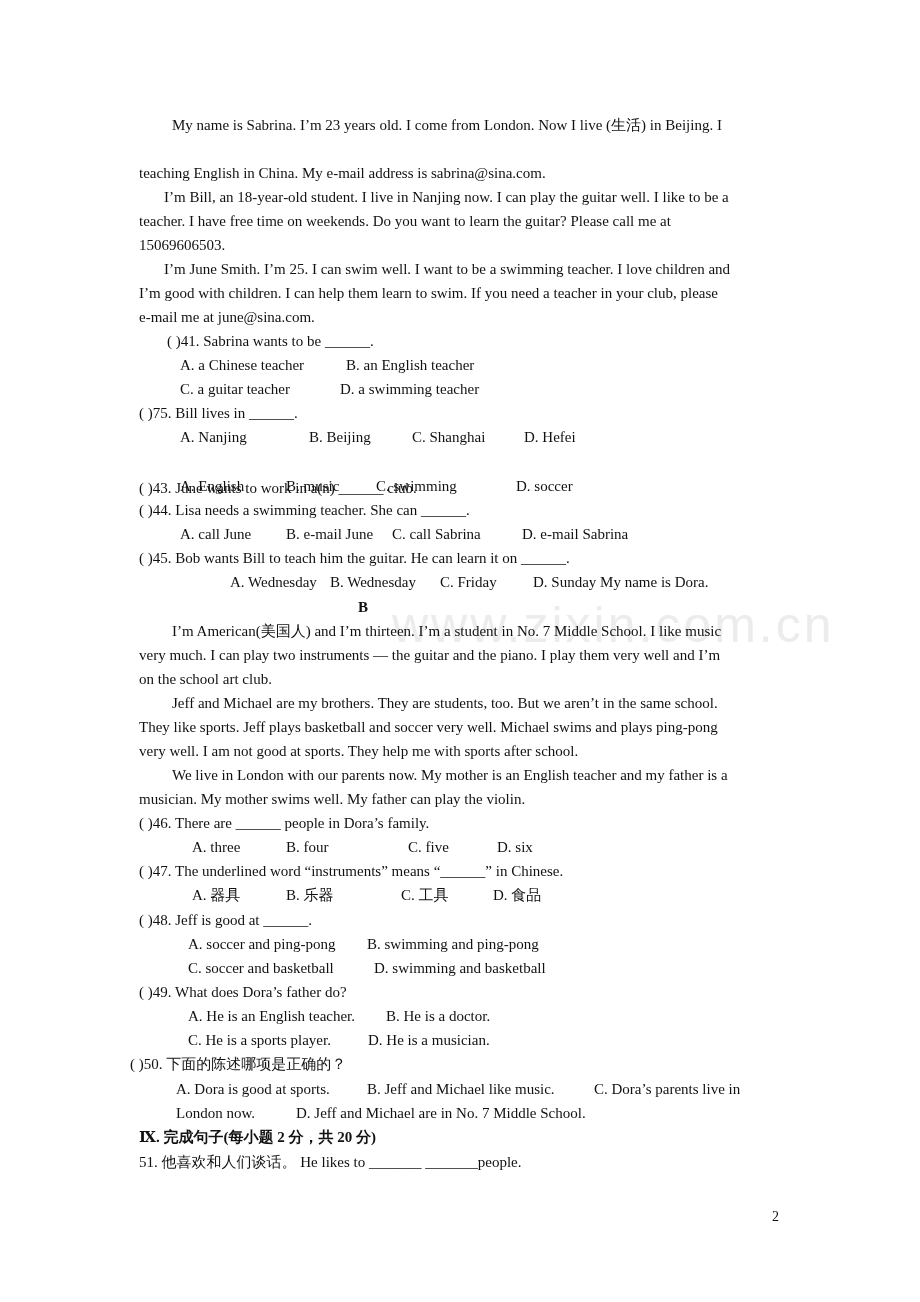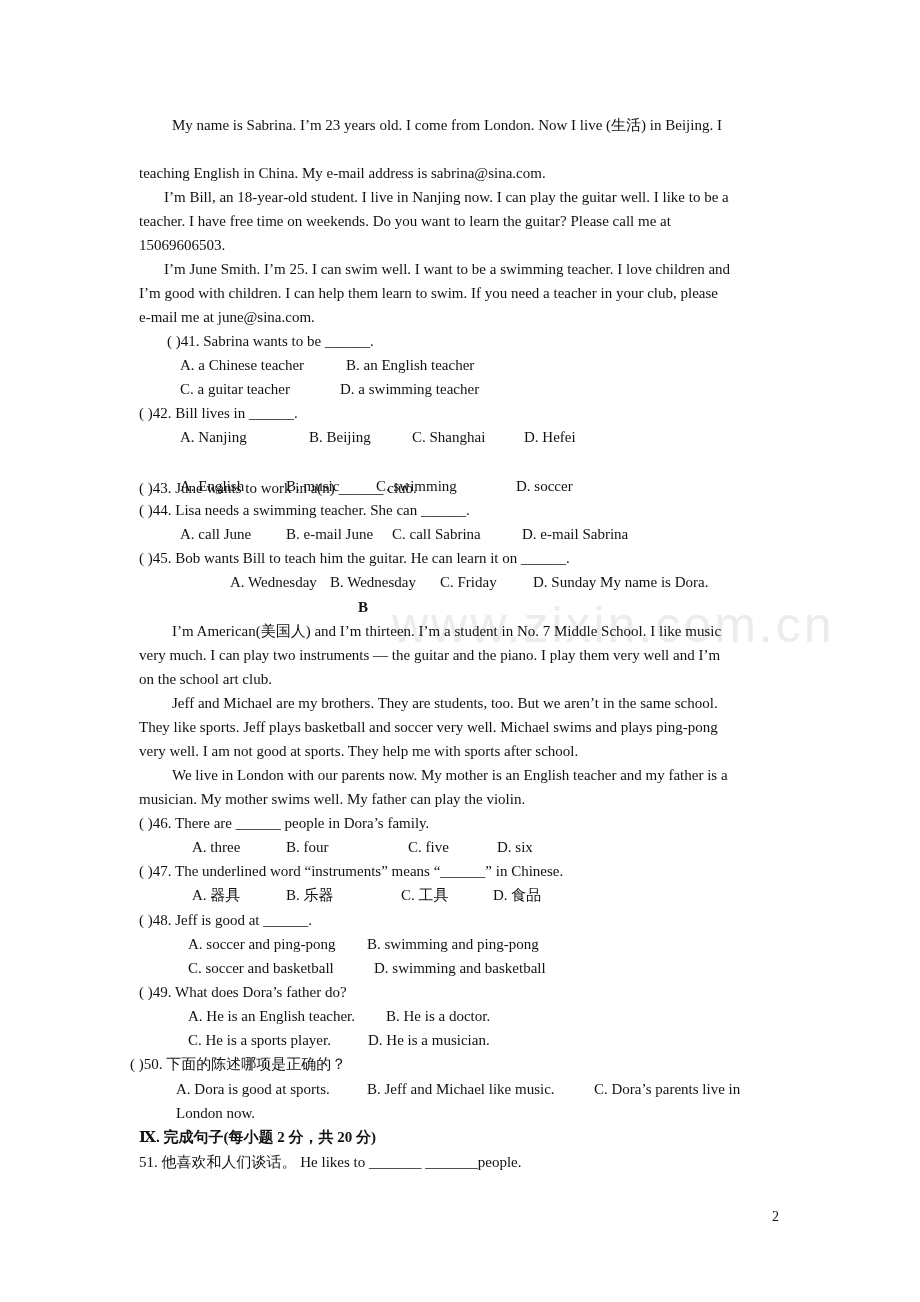--- a/index.html
+++ b/index.html
@@ -66,21 +66,21 @@
   <div class="line" style="left:164px; top:259px;">I’m June Smith. I’m 25. I can swim well. I want to be a swimming teacher. I love children and</div>
   <div class="line" style="left:139px; top:283px;">I’m good with children. I can help them learn to swim. If you need a teacher in your club, please</div>
   <div class="line" style="left:139px; top:307px;"><span>e‐mail me at </span><span class="it">june@sina.com</span><span>.</span></div>
 
   <div class="line" style="left:139px; top:331px;margin-left:28px;">( )41. Sabrina wants to be ______.</div>
   <div class="opt" style="left:180px; top:355px;">A. a Chinese teacher</div>
   <div class="opt" style="left:346px; top:355px;">B. an English teacher</div>
   <div class="opt" style="left:180px; top:379px;">C. a guitar teacher</div>
   <div class="opt" style="left:340px; top:379px;">D. a swimming teacher</div>
 
-  <div class="line" style="left:139px; top:403px;">( )42. Bill lives in ______.</div>
+  <div class="line" style="left:139px; top:403px;">( )75. Bill lives in ______.</div>
   <div class="opt" style="left:180px; top:427px;">A. Nanjing</div>
   <div class="opt" style="left:309px; top:427px;">B. Beijing</div>
   <div class="opt" style="left:412px; top:427px;">C. Shanghai</div>
   <div class="opt" style="left:524px; top:427px;">D. Hefei</div>
 
   <div class="line" style="left:139px; top:452px;margin-top:26px;">( )43. June wants to work in a(n) ______ club.</div>
   <div class="opt" style="left:180px; top:476px;">A. English</div>
   <div class="opt" style="left:286px; top:476px;">B. music</div>
   <div class="opt" style="left:376px; top:476px;">C. swimming</div>
   <div class="opt" style="left:516px; top:476px;">D. soccer</div>
@@ -132,18 +132,19 @@
   <div class="opt" style="left:188px; top:1006px;">A. He is an English teacher.</div>
   <div class="opt" style="left:386px; top:1006px;">B. He is a doctor.</div>
   <div class="opt" style="left:188px; top:1030px;">C. He is a sports player.</div>
   <div class="opt" style="left:368px; top:1030px;">D. He is a musician.</div>
 
   <div class="line" style="left:130px; top:1054px;">( )50.  下面的陈述哪项是正确的？</div>
   <div class="opt" style="left:176px; top:1079px;">A. Dora is good at sports.</div>
   <div class="opt" style="left:367px; top:1079px;">B. Jeff and Michael like music.</div>
   <div class="opt" style="left:594px; top:1079px;">C. Dora’s parents live in</div>
   <div class="opt" style="left:176px; top:1103px;">London now.</div>
+  <div class="opt" style="left:296px; top:1103px;">D. Jeff and Michael are in No. 7 Middle School.</div>
 
   <div class="line b" style="left:139px; top:1127px;">Ⅸ. 完成句子(每小题 2 分，共 20 分)</div>
   <div class="line" style="left:139px; top:1152px;">51.  他喜欢和人们谈话。  He likes to _______ _______people.</div>
 
   <div class="pagenum">2</div>
 </div>
 
 </body></html>

